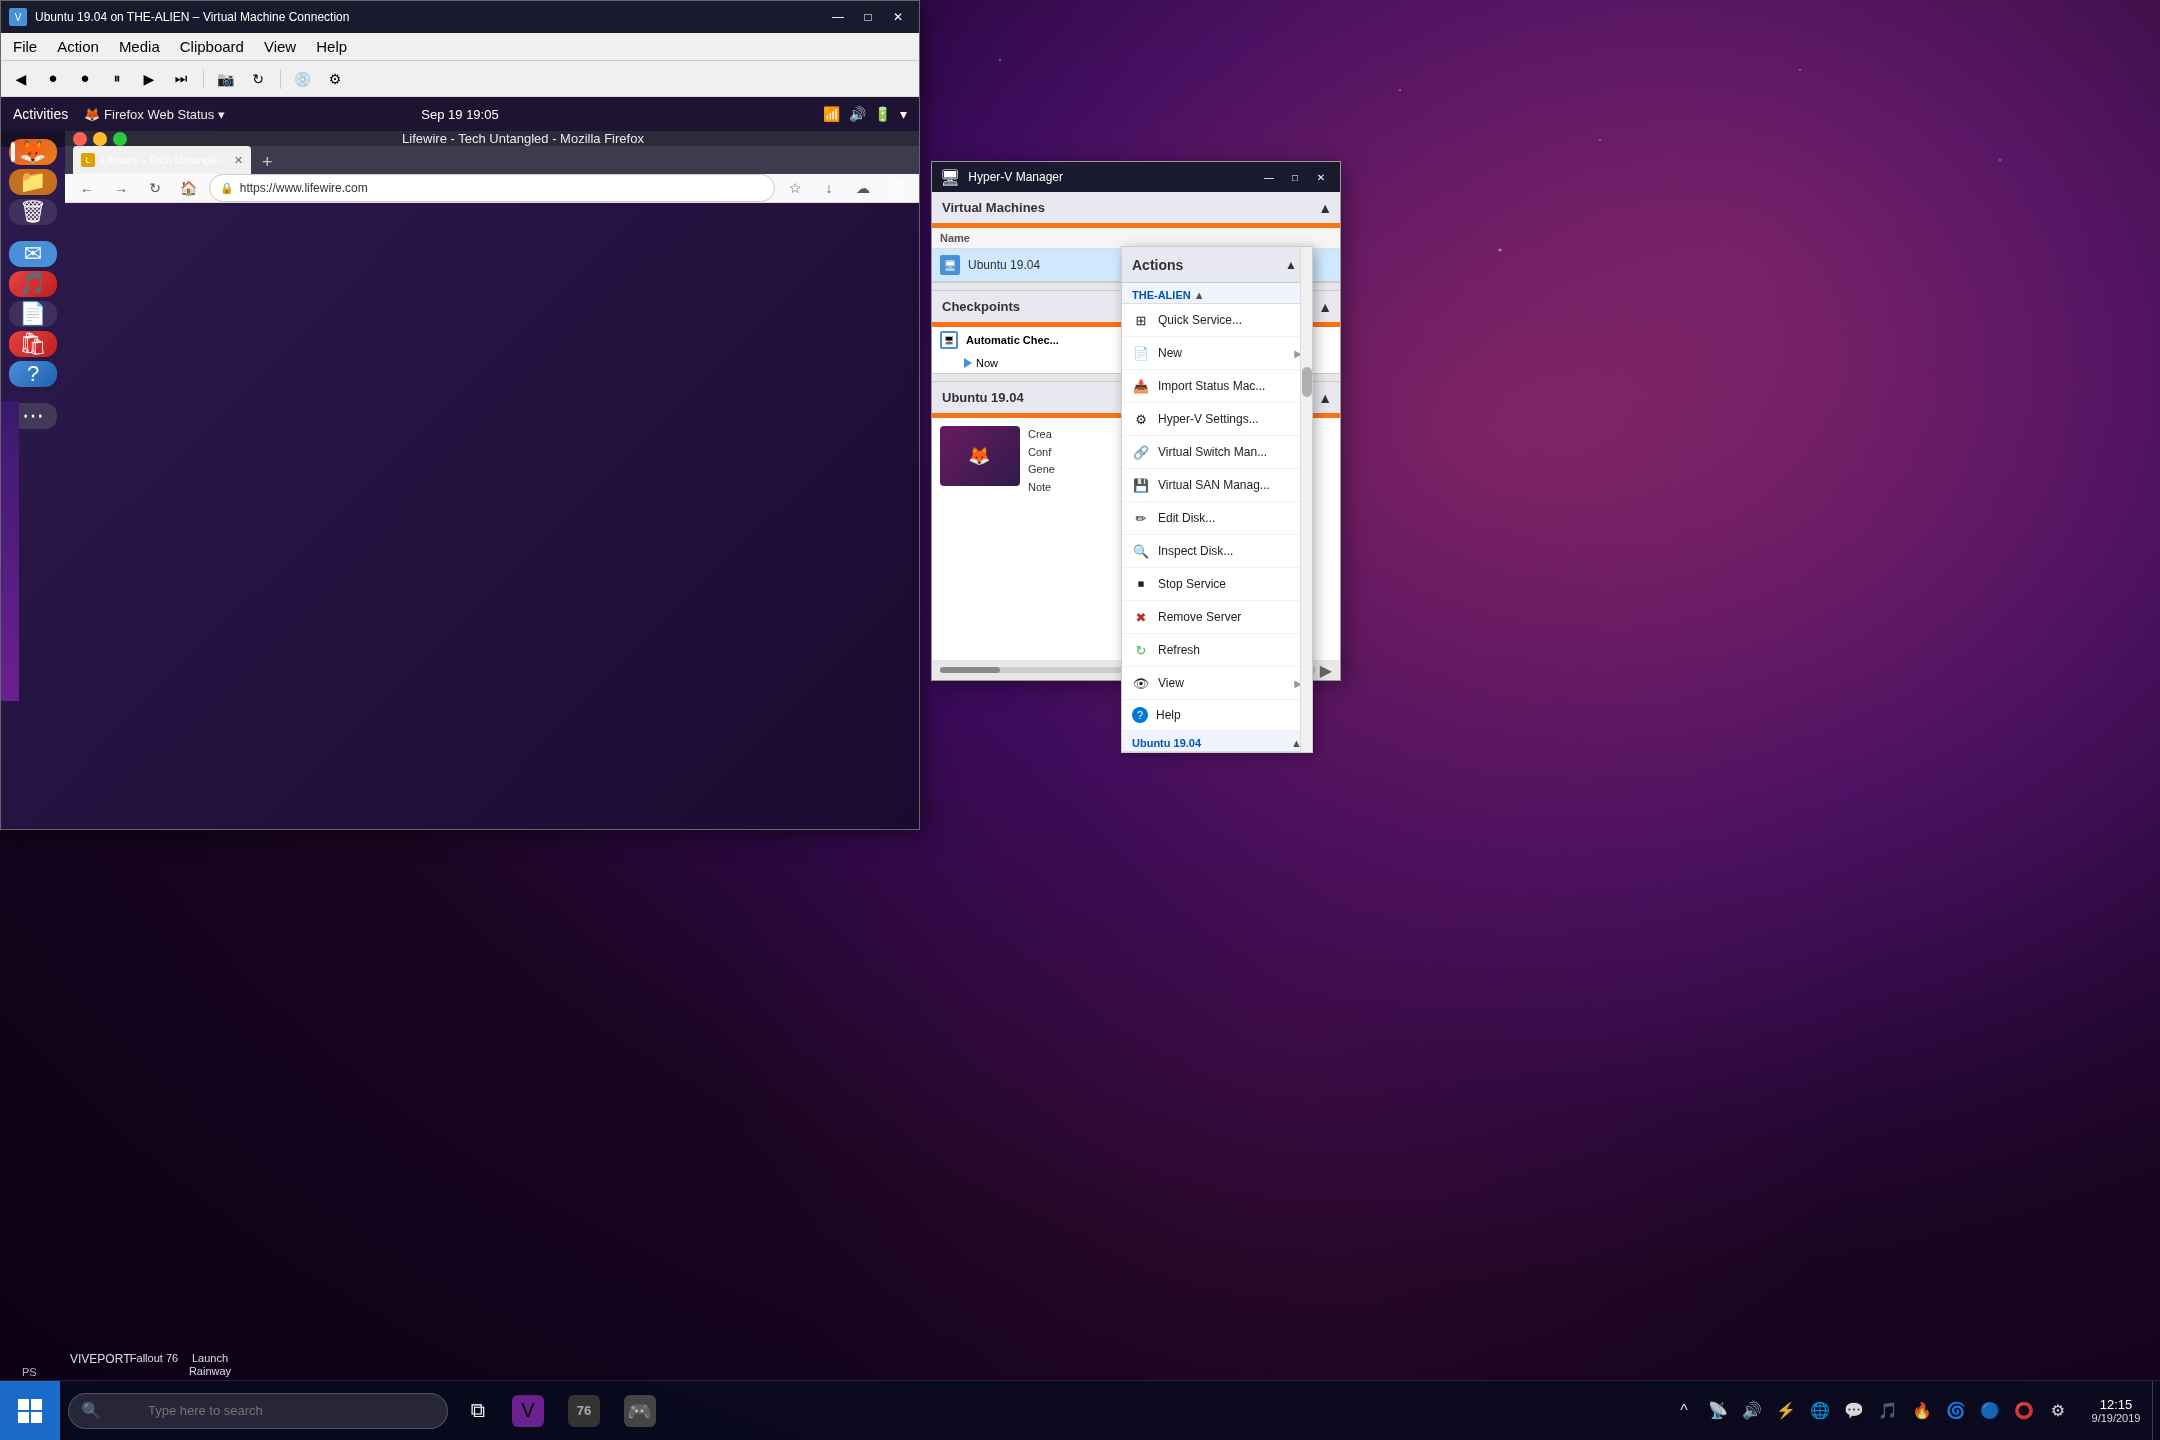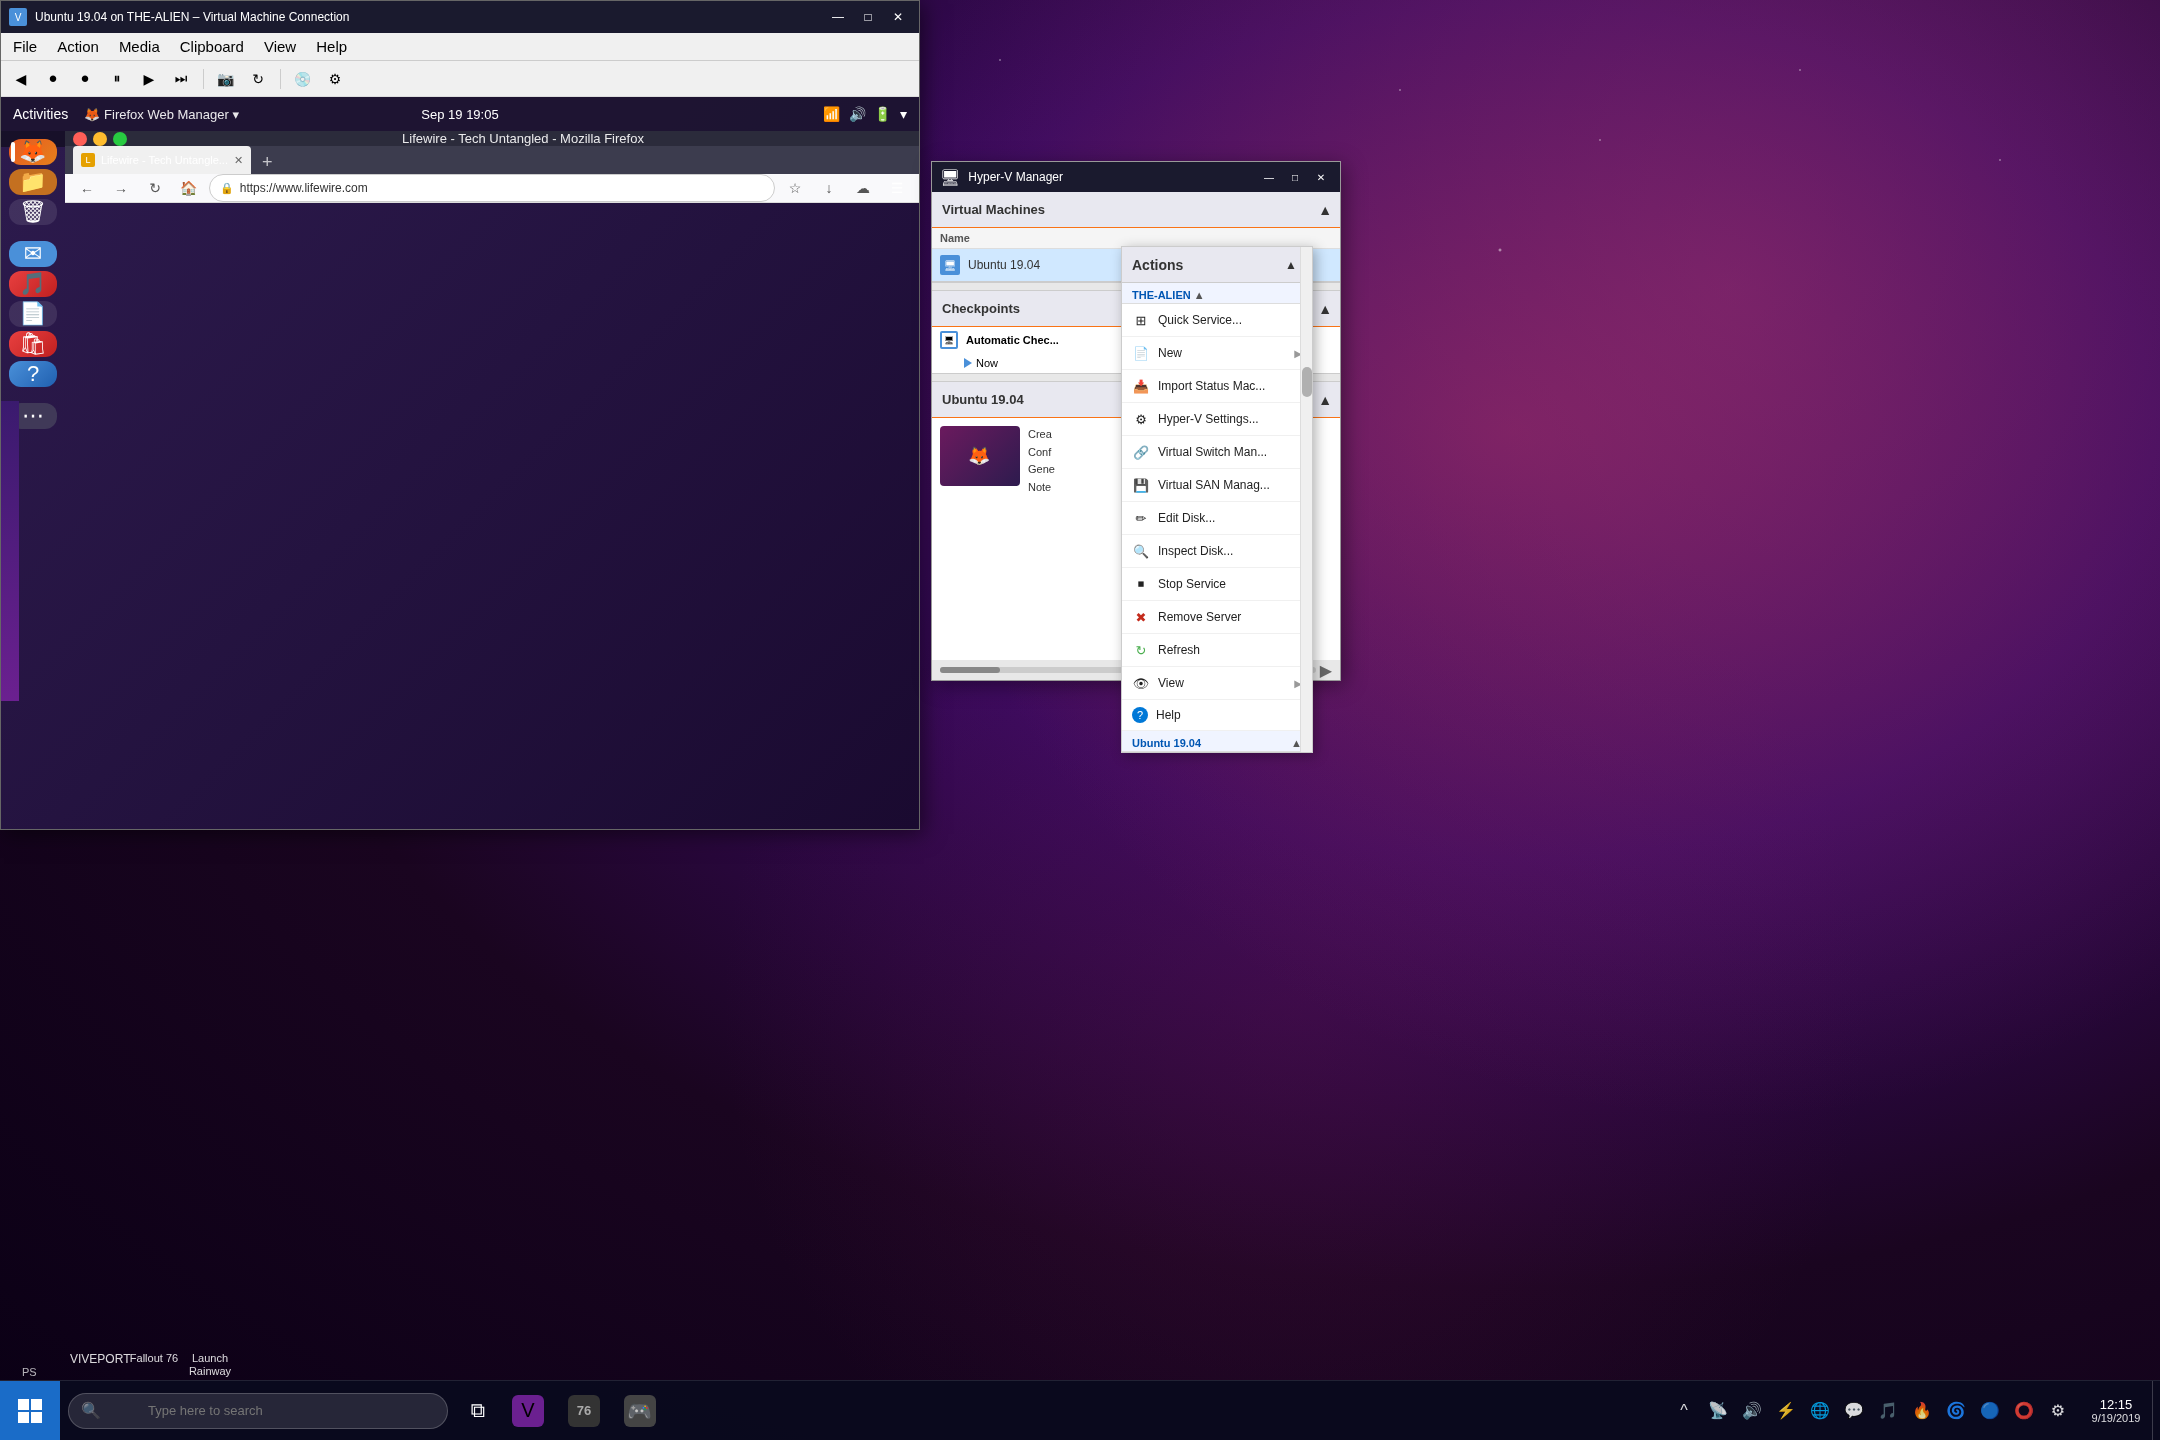--- a/index.html
+++ b/index.html
@@ -499,21 +499,21 @@
     }
     .hv-panel-header {
       height: 36px;
       background: #e8e8f0;
       display: flex;
       align-items: center;
       padding: 0 10px;
       font-size: 13px;
       font-weight: bold;
       color: #333;
-      border-bottom: 1px solid #f97316;
+      border-bottom: 5px solid #f97316;
       position: relative;
     }
     .hv-panel-header .collapse-btn {
       position: absolute;
       right: 8px;
       cursor: pointer;
       font-size: 14px;
     }
 
     .hv-vm-columns {
@@ -859,21 +859,21 @@
     <div class="vm-tb-btn">💿</div>
     <div class="vm-tb-btn">⚙</div>
   </div>
 
   <div class="vm-content">
     <div class="ubuntu-desktop">
 
       <div class="ubuntu-topbar">
         <span class="ubuntu-activities">Activities</span>
         <span class="ubuntu-firefox-label">
-          🦊 <span>Firefox Web Manager</span> ▾
+          🦊 <span>Firefox Web Status</span> ▾
         </span>
         <span class="ubuntu-clock">Sep 19  19:05</span>
         <div class="ubuntu-sys-icons">
           <span>📶</span>
           <span>🔊</span>
           <span>🔋</span>
           <span>▾</span>
 
       </div>
 

